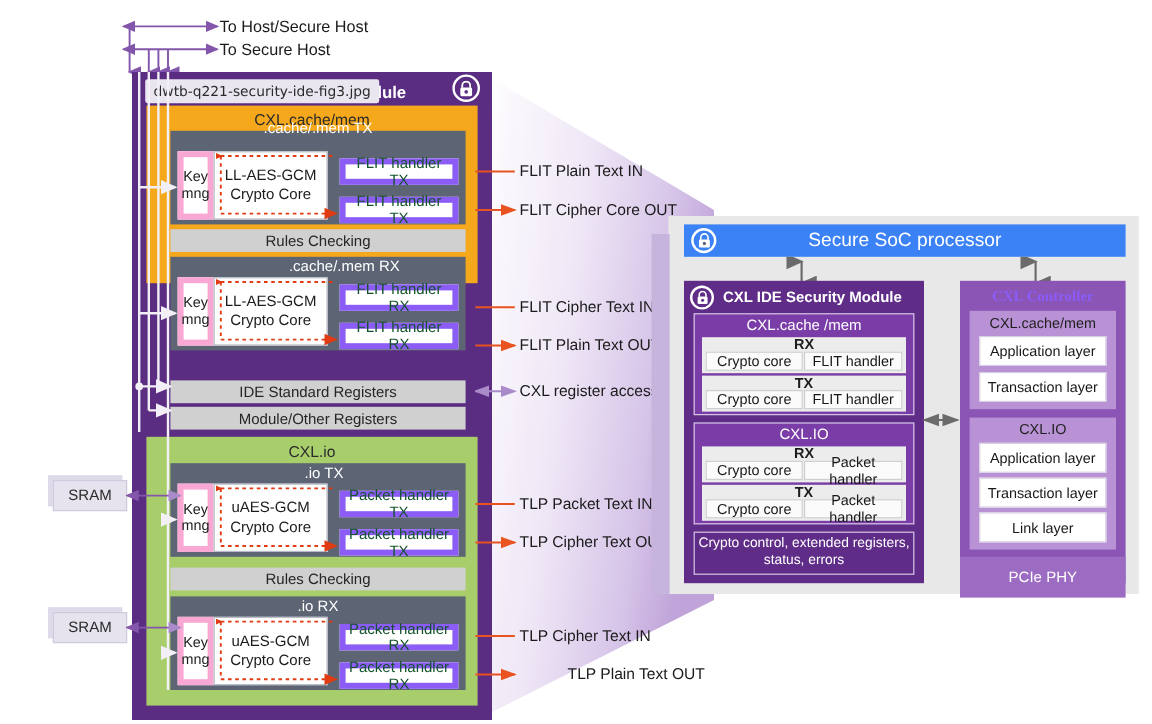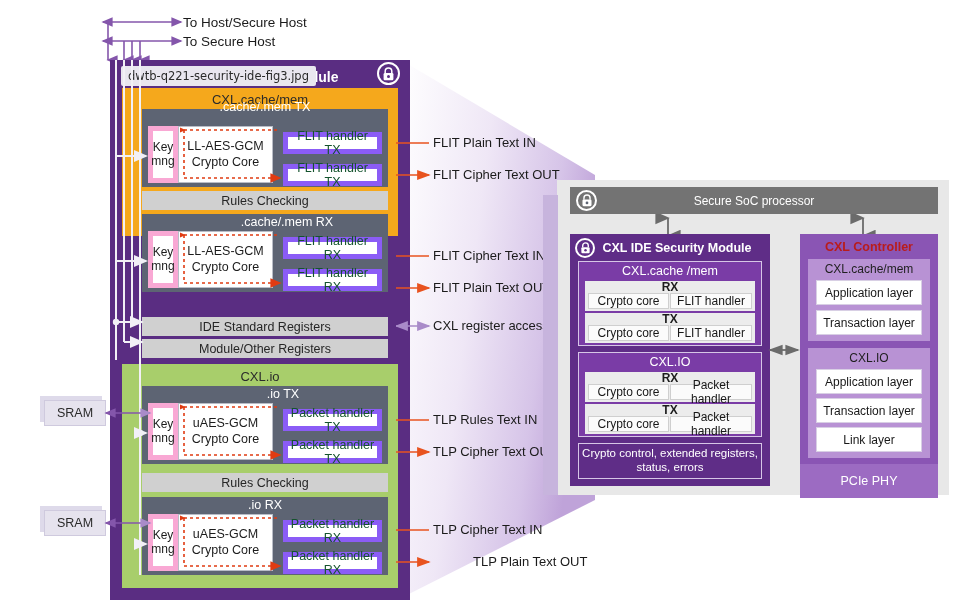--- a/index.html
+++ b/index.html
@@ -42,33 +42,33 @@
 
   .sram{background:#e6e3ee;border:1px solid #cfcade;color:#2a2a2a;
         font-size:12.5px;}
   .sram-shadow{background:#dedaea;}
 
   .iolabel{font-size:13px;color:#1b1b1b;white-space:nowrap;}
 
   
   .rp-back{background:#e8e8e8;}
   .rp-side{background:#c7b4dd;}
-  .soc{background:#737373;color:#fff;font-size:12px;}
+  .soc{background:#3b82f6;color:#fff;font-size:16px;}
   .rp-purple{background:#5f2d87;}
   .rp-purple-title{color:#ffffff;font-size:12.5px;font-weight:600;}
   .rp-mid{background:#7a3ca6;border:1.5px solid #d6c6e6;}
   .rp-mid-title{color:#ffffff;font-size:12.5px;}
   .rp-grey{background:#ececec;}
   .rp-grey-title{color:#1d1d1d;font-size:12px;font-weight:bold;}
   .rp-white{background:#fbfbfb;border:1px solid #cfcfcf;color:#181818;font-size:12px;}
   .rp-ctrl{background:#5f2d87;border:1.5px solid #d6c6e6;color:#fff;
            font-size:11.5px;line-height:1.2;}
   .rp-ctl-outer{background:#8a55b4;}
   .rp-ctl-inner{background:#b892d4;}
-  .rp-ctl-title{color:#b91c1c;font-size:12.5px;font-weight:600;}
+  .rp-ctl-title{color:#8b5cf6;font-size:12.5px;font-weight:600;font-family:Liberation Serif, serif;}
   .rp-ctl-sub{color:#1f1f1f;font-size:12px;}
   .rp-ctl-white{background:#ffffff;border:1px solid #d8cfe4;color:#181818;font-size:12px;}
   .rp-phy{background:#9c6bc2;color:#ffffff;font-size:12.5px;}
 </style>
 </head>
 <body>
 
 <div class="abs toplabel" style="left:183px;top:15px;">To Host/Secure Host</div>
 <div class="abs toplabel" style="left:183px;top:34px;">To Secure Host</div>
 
@@ -172,21 +172,21 @@
   <line x1="4" y1="52" x2="100" y2="52" stroke="#e03b12" stroke-width="1.6" stroke-dasharray="3,3" marker-end="url(#rr)"></line>
 </svg>
 
 <div class="abs ctr greybar" style="left:142px;top:317px;width:246px;height:19px;">IDE Standard Registers</div>
 <div class="abs ctr greybar" style="left:142px;top:339px;width:246px;height:19px;">Module/Other Registers</div>
 
 <div class="abs green-band" style="left:122px;top:364px;width:276px;height:224px;"></div>
 <div class="abs ctr band-title" style="left:122px;top:368px;width:276px;height:17px;">CXL.io</div>
 
 <div class="abs slate" style="left:142px;top:386px;width:246px;height:78px;"></div>
-<div class="abs ctr slate-title" style="left:160px;top:387px;width:246px;height:14px;text-align:center;">.io TX</div>
+<div class="abs ctr slate-title" style="left:147px;top:387px;width:246px;height:14px;text-align:center;">.io TX</div>
 <div class="abs ctr keymng" style="left:148px;top:403px;width:30px;height:57px;">
   <span>Key</span>
   <span>mng</span>
 </div>
 <div class="abs ctr crypto-core" style="left:178px;top:403px;width:95px;height:57px;">
   <span>uAES-GCM</span>
   <span>Crypto Core</span>
 </div>
 <div class="abs ctr whitebox" style="left:283px;top:409px;width:99px;height:22px;">Packet handler TX</div>
 <div class="abs ctr whitebox" style="left:283px;top:441px;width:99px;height:22px;">Packet handler TX</div>
@@ -279,25 +279,25 @@
   <line x1="0" y1="126" x2="33" y2="126" stroke="#e8531f" stroke-width="1.7"></line>
   <line x1="0" y1="158" x2="33" y2="158" stroke="#e8531f" stroke-width="1.7" marker-end="url(#or)"></line>
   <line x1="0" y1="196" x2="33" y2="196" stroke="#a98bc9" stroke-width="1.7" marker-end="url(#pbr)" marker-start="url(#pbl)"></line>
   <line x1="0" y1="290" x2="33" y2="290" stroke="#e8531f" stroke-width="1.7"></line>
   <line x1="0" y1="322" x2="33" y2="322" stroke="#e8531f" stroke-width="1.7" marker-end="url(#or)"></line>
   <line x1="0" y1="400" x2="33" y2="400" stroke="#e8531f" stroke-width="1.7"></line>
   <line x1="0" y1="432" x2="33" y2="432" stroke="#e8531f" stroke-width="1.7" marker-end="url(#or)"></line>
 </svg>
 
 <div class="abs iolabel" style="left:433px;top:135px;">FLIT Plain Text IN</div>
-<div class="abs iolabel" style="left:433px;top:167px;">FLIT Cipher Text OUT</div>
+<div class="abs iolabel" style="left:433px;top:167px;">FLIT Cipher Core OUT</div>
 <div class="abs iolabel" style="left:433px;top:248px;">FLIT Cipher Text IN</div>
 <div class="abs iolabel" style="left:433px;top:280px;">FLIT Plain Text OUT</div>
 <div class="abs iolabel" style="left:433px;top:318px;">CXL register access IF</div>
-<div class="abs iolabel" style="left:433px;top:412px;">TLP Rules Text IN</div>
+<div class="abs iolabel" style="left:433px;top:412px;">TLP Packet Text IN</div>
 <div class="abs iolabel" style="left:433px;top:444px;">TLP Cipher Text OUT</div>
 <div class="abs iolabel" style="left:433px;top:522px;">TLP Cipher Text IN</div>
 <div class="abs iolabel" style="left:433px;top:554px;margin-left:40px;">TLP Plain Text OUT</div>
 
 <div class="abs rp-back" style="left:557px;top:180px;width:392px;height:315px;"></div>
 <div class="abs rp-side" style="left:543px;top:195px;width:15px;height:300px;"></div>
 
 <div class="abs ctr soc" style="left:570px;top:187px;width:368px;height:27px;">Secure SoC processor</div>
 <div class="abs lock-badge" style="left:576px;top:190px;width:21px;height:21px;">
   <svg width="12" height="13" viewBox="0 0 13 14">

